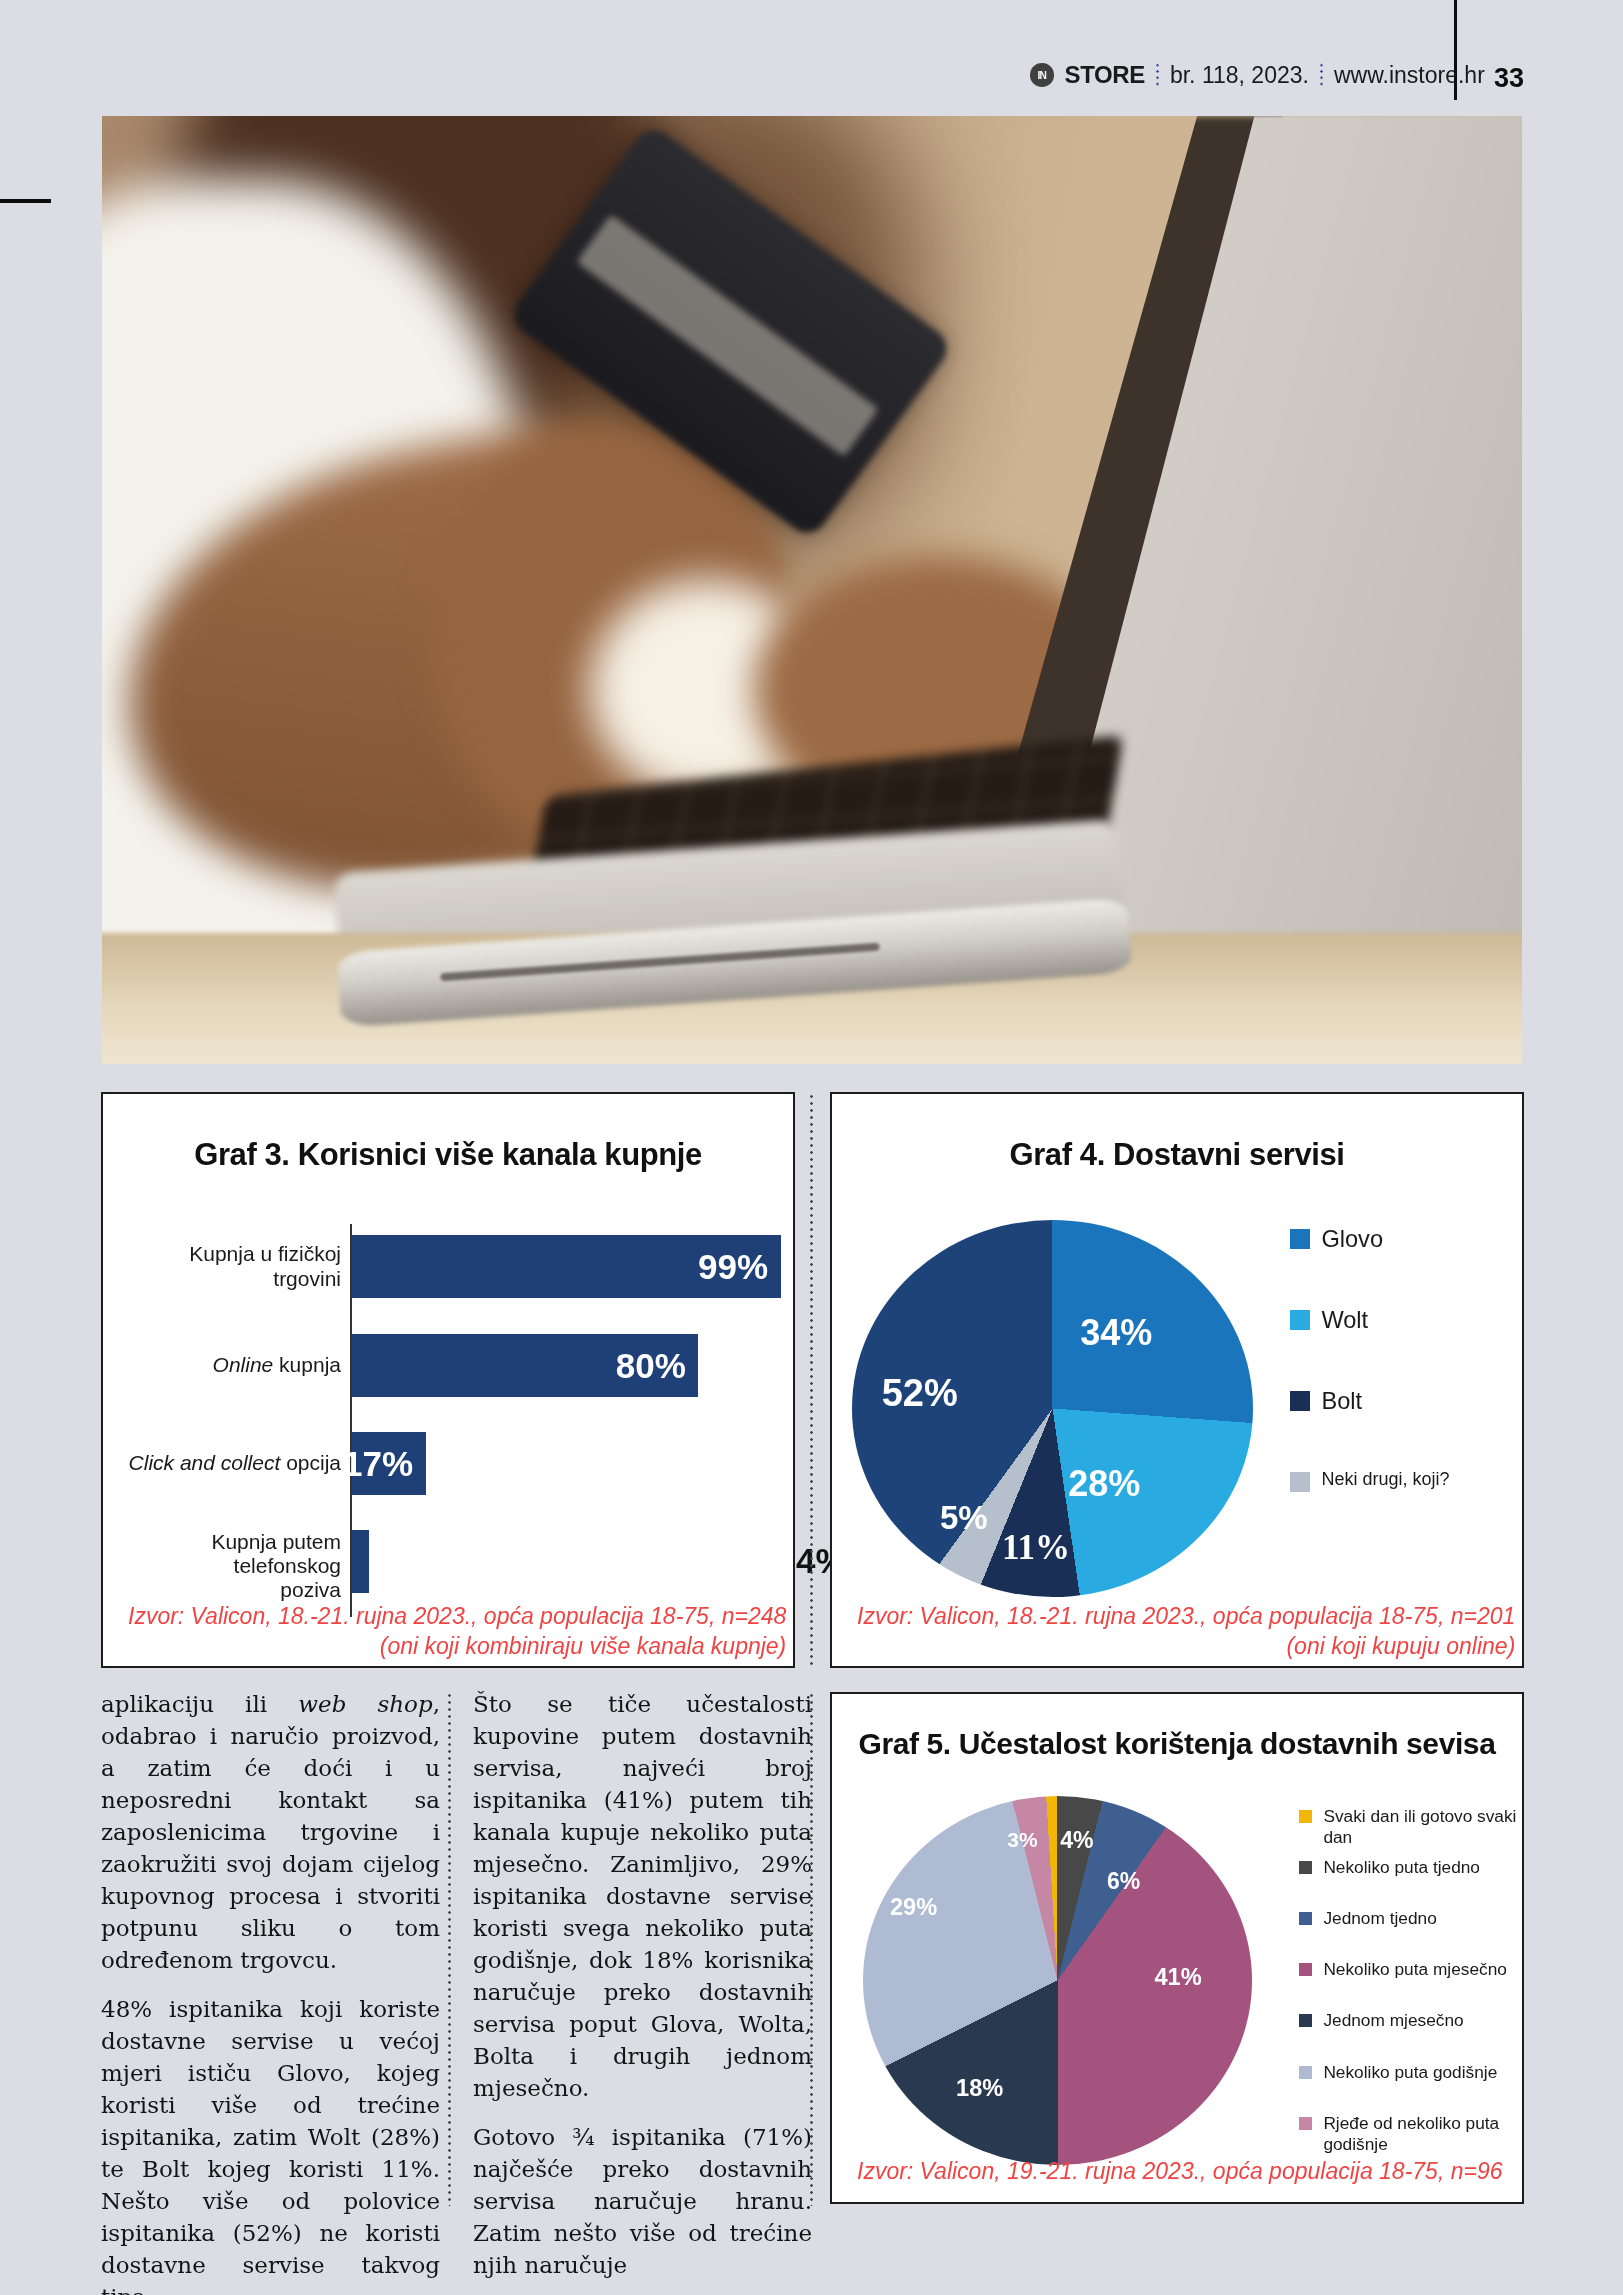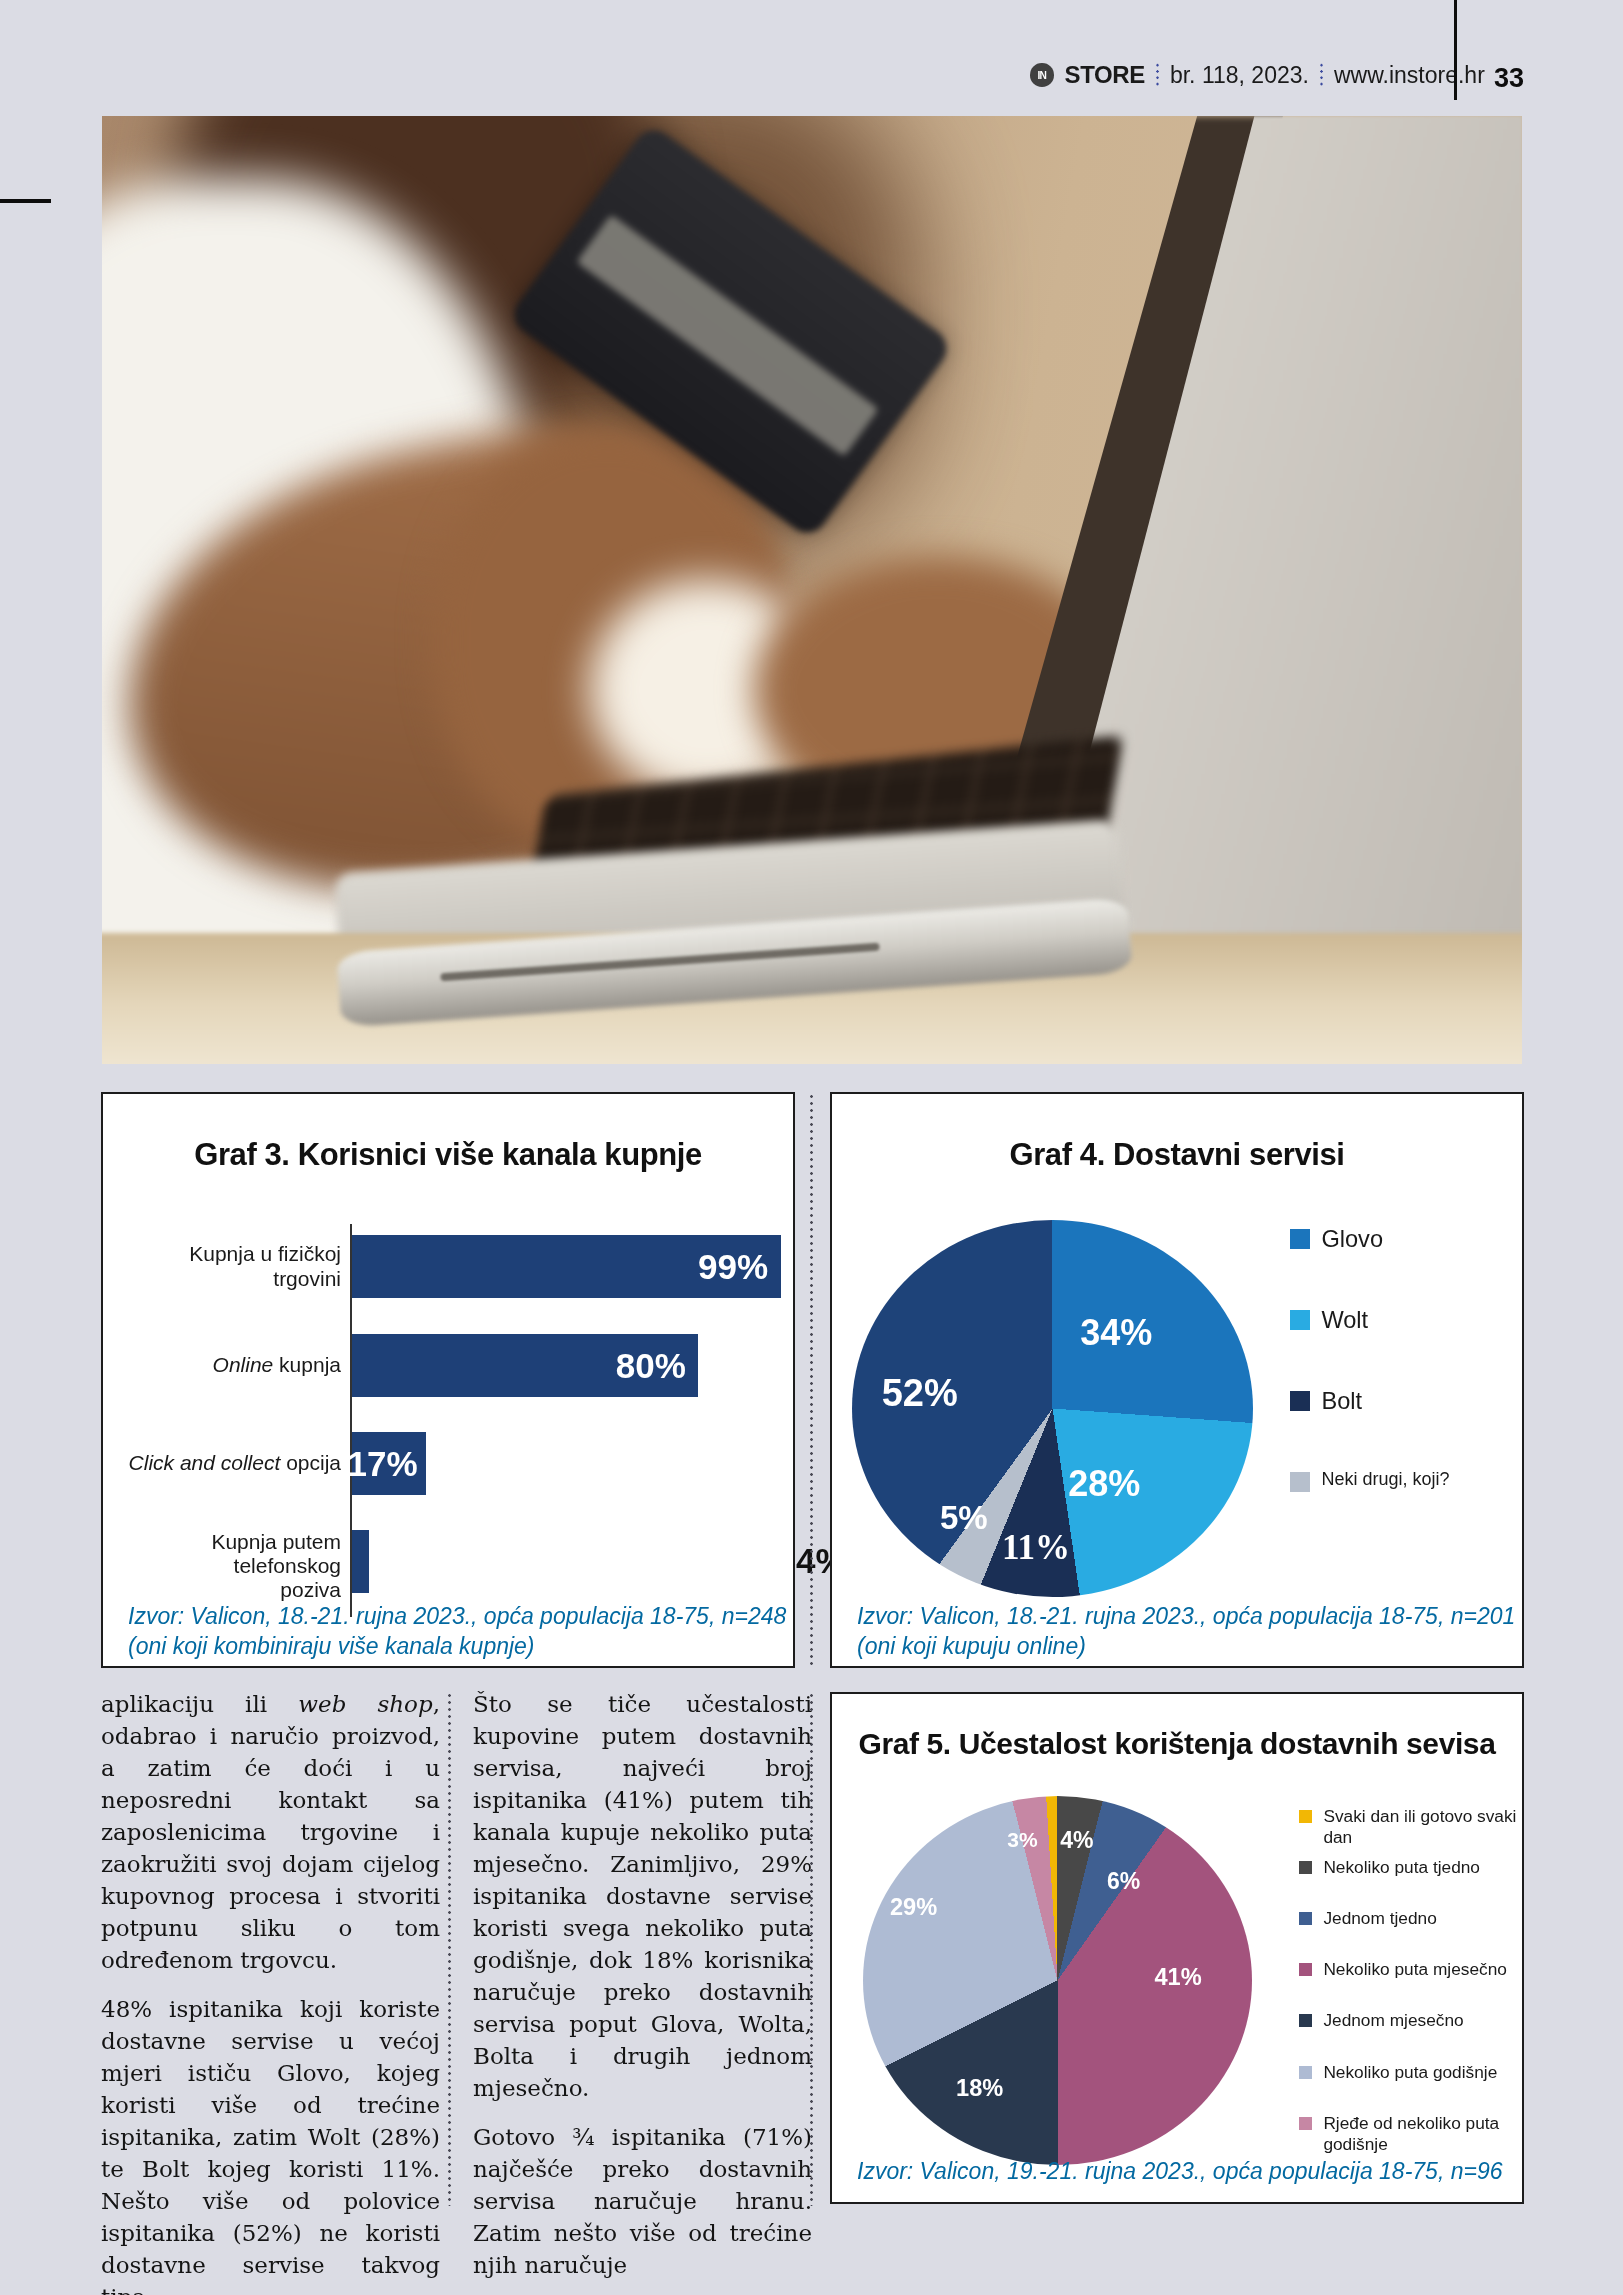--- a/index.html
+++ b/index.html
@@ -62,21 +62,21 @@
   .g3-axis{position:absolute;left:247px;top:130px;width:2.4px;height:393px;background:#333;}
   .g3-lab{position:absolute;width:181px;right:452px;display:flex;align-items:center;justify-content:flex-end;
           text-align:right;font-size:21px;line-height:1.15;color:#1a1a1a;height:63px;flex-wrap:wrap;}
   .g3-lab span{white-space:pre-wrap;}
   .g3-lab .it{font-style:italic;}
   .g3-row{position:absolute;left:249px;width:433px;height:63px;}
   .g3-bar{height:100%;display:flex;align-items:center;justify-content:flex-end;}
   .g3-val{color:#fff;font-size:35px;font-weight:bold;padding-right:12.6px;}
   .g3-row.outside .g3-bar{justify-content:flex-start;}
   .g3-row.outside .g3-val{position:absolute;left:100%;margin-left:11px;color:#111;padding:0;}
-  .src{position:absolute;font-style:italic;font-size:23px;color:#0369a1;line-height:30px;}
+  .src{position:absolute;font-style:italic;font-size:23px;color:#ef4444;line-height:30px;text-align:right;}
 
   
   .pie{position:absolute;border-radius:50%;}
   .pie-lab{position:absolute;transform:translate(-50%,-50%);color:#fff;font-weight:bold;}
   .legend-item{position:absolute;display:flex;gap:11px;}
   .legend-sw{flex:0 0 auto;}
   .legend-tx{color:#1a1a1a;}
 
   
   .col{position:absolute;top:1688px;width:339px;font-family:"DejaVu Serif",serif;font-size:23px;line-height:32px;
@@ -143,21 +143,21 @@
     <div class="g3-bar" style="background-color: rgb(30, 64, 119); width: 80%;">
       <span class="g3-val">80%</span>
     </div>
   </div>
 
   <div class="g3-lab" style="top:338px;width:220px;">
     <span class="it">Click and collect</span>
       <span> opcija</span>
   </div>
   <div class="g3-row" style="top:338px;">
-    <div class="g3-bar" style="background-color: rgb(30, 64, 119); width: 17%; justify-content: center;">
+    <div class="g3-bar" style="background-color: rgb(30, 64, 119); width: 17%;">
       <span class="g3-val">17%</span>
     </div>
   </div>
 
   <div class="g3-lab" style="top:436px;width:157px;">
     <span>Kupnja putem telefonskog poziva</span>
   </div>
   <div class="g3-row outside" style="top:436px;">
     <div class="g3-bar" style="background-color: rgb(30, 64, 119); width: 4%;"></div>
     <span class="g3-val" style="position:absolute;top:11px;color:#111;">4%</span>

